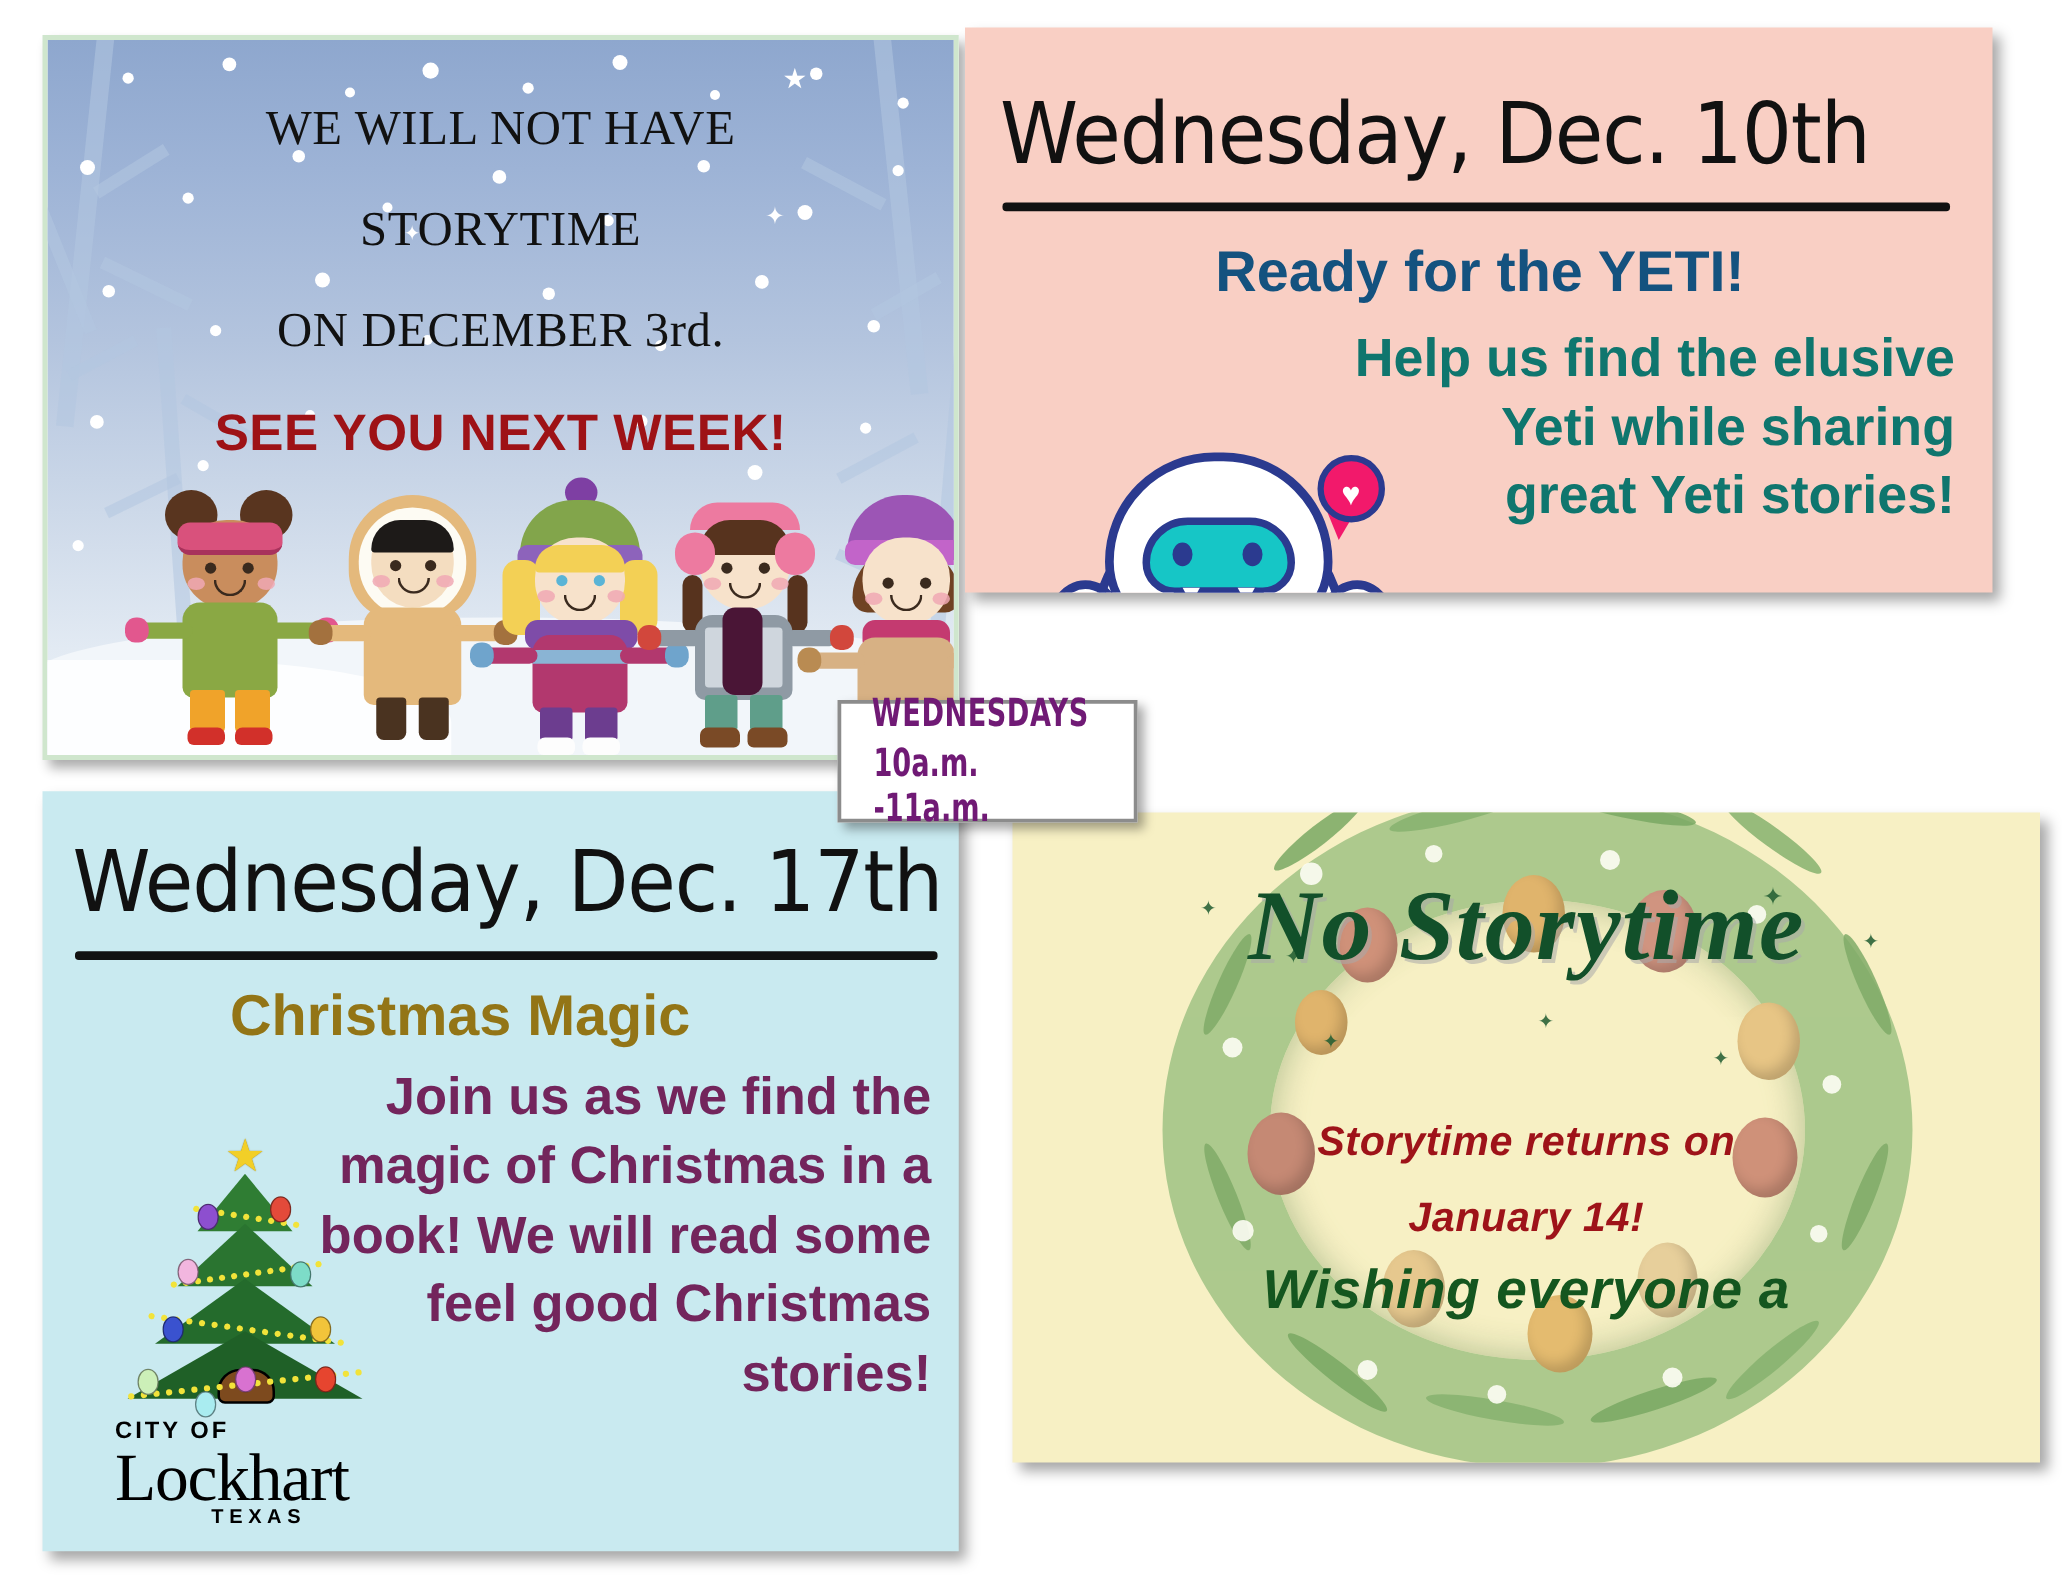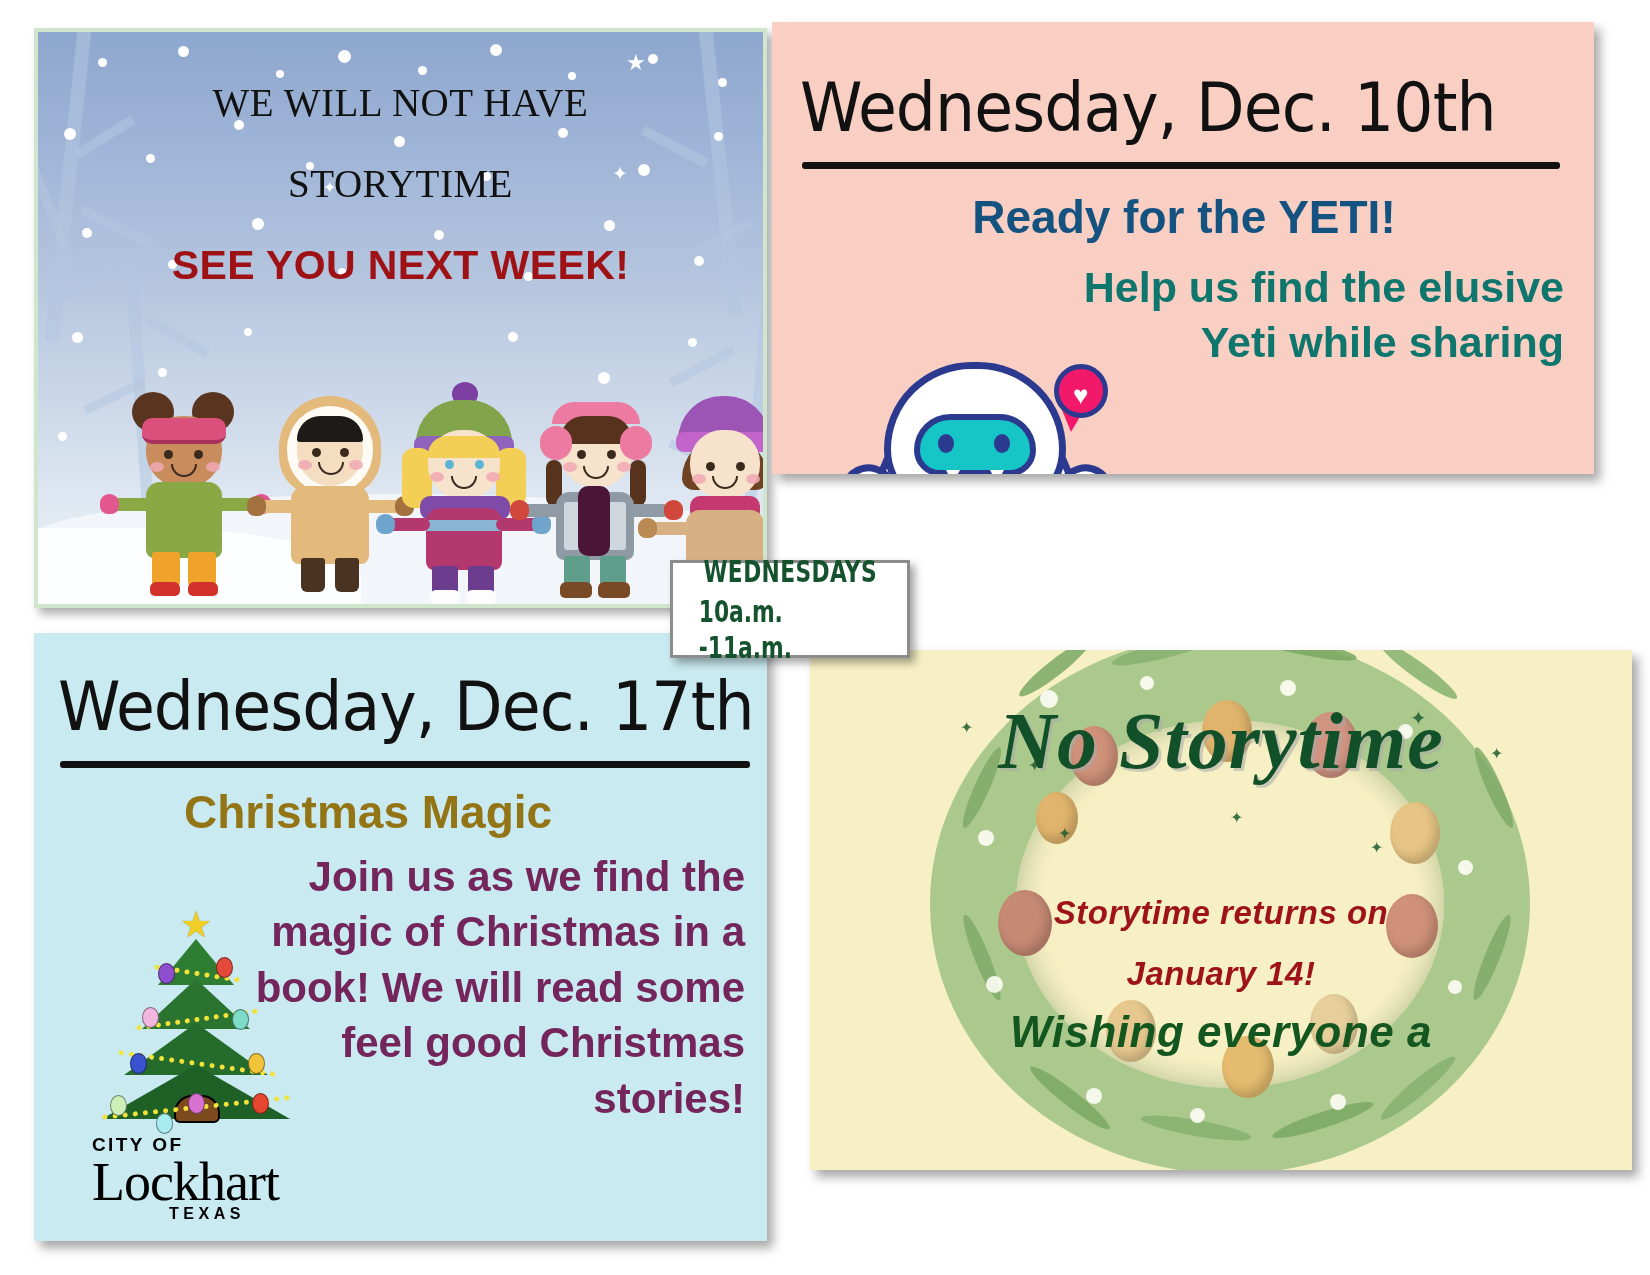--- a/index.html
+++ b/index.html
@@ -111,23 +111,23 @@
     border-left:9px solid transparent; border-right:13px solid transparent;
     border-top:22px solid #f2196b; z-index:5;
   }
   #y-heart { position:absolute; left:14px; top:13px; color:#fff; font-size:26px; line-height:1; }
 
   
   #wed-label {
     position:absolute; left:670px; top:560px; width:240px; height:98px;
     background:#fff; border:3px solid #8c8c8c; z-index:40;
     box-shadow: 5px 5px 8px rgba(0,0,0,.35);
-    display:flex; flex-direction:column; align-items:center; justify-content:center;
+    display:flex; flex-direction:column; align-items:flex-start; justify-content:center;
     font-family:"DejaVu Sans Condensed","Liberation Sans Narrow","Liberation Sans", sans-serif;
-    font-weight:bold; color:#14532d;
+    font-weight:bold; color:#701a75;
   }
   #wed-label .l1 { font-size:31px; letter-spacing:.5px; transform:scaleX(.78); }
   #wed-label .l2 { font-size:31px; margin-top:4px; transform:scaleX(.78); }
 
   
   #panel-magic {
     position:absolute; left:34px; top:633px; width:733px; height:608px;
     background:#c9eaf0; box-shadow:6px 7px 10px rgba(0,0,0,.35); overflow:hidden;
   }
   #magic-date {
@@ -256,20 +256,21 @@
     <div class="flake" style="left:20px;  top:400px; width:9px;  height:9px;"></div>
     <div class="flake" style="left:418px; top:412px; width:8px;  height:8px;"></div>
     <div class="flake" style="left:300px; top:396px; width:9px;  height:9px;"></div>
     <div class="starflake" style="left:285px;  top:148px;">✦</div>
     <div class="starflake" style="left:588px;  top:20px;  font-size:22px;">★</div>
     <div class="starflake" style="left:574px;  top:132px; font-size:19px;">✦</div>
 
     <div id="panel1-text">
       <div class="p1-line">WE WILL NOT HAVE</div>
       <div class="p1-line">STORYTIME</div>
+      <div class="p1-line">ON DECEMBER 3rd.</div>
       <div class="p1-red">SEE YOU NEXT WEEK!</div>
     </div>
 
     <div id="snow-kids">
 
       <div class="kid" style="left:10px; width:120px; height:190px;">
         <div class="hat" style="left:6px;  top:6px;  width:42px; height:40px; background:#59351f; border-radius:50%;"></div>
         <div class="hat" style="left:66px; top:6px;  width:42px; height:40px; background:#59351f; border-radius:50%;"></div>
         <div class="head" style="left:20px; top:30px; width:76px; height:72px; background:#c98d5d;"></div>
         <div class="hat" style="left:16px; top:32px; width:84px; height:26px; background:#d9517c; border-radius:10px; border-bottom:4px solid #a8325c;"></div>
@@ -384,20 +385,21 @@
     </div>
   </div>
 
   <div id="panel-yeti">
     <div id="yeti-date">Wednesday, Dec. 10th</div>
     <div id="yeti-date-rule"></div>
     <div id="yeti-head">Ready for the YETI!</div>
     <div id="yeti-body">
       <div>Help us find the elusive</div>
       <div>Yeti while sharing</div>
+      <div>great Yeti stories!</div>
     </div>
 
     <div id="yeti-fig">
       <div class="y-arm" style="left:-4px;  top:112px; transform:rotate(16deg);"></div>
       <div class="y-arm" style="right:-4px; top:112px; transform:rotate(-16deg);"></div>
       <div class="y-foot" style="left:34px;  bottom:-8px;"></div>
       <div class="y-foot" style="right:34px; bottom:-8px;"></div>
       <div class="y-outline" id="y-torso"></div>
       <div class="y-outline" id="y-head-top"></div>
       <div id="y-mask"></div>

